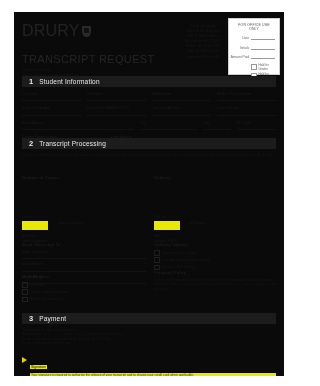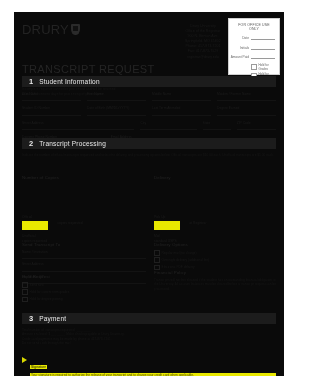--- a/index.html
+++ b/index.html
@@ -35,21 +35,21 @@
   
   .masthead {
     position: absolute;
     left: 8px;
     top: 10px;
     width: 150px;
   }
   .wordmark {
     display: flex;
     align-items: center;
-    font-size: 13px;
+    font-size: 16px;
     letter-spacing: .2px;
     color: #232323;
     white-space: nowrap;
   }
   .wordmark .w1, .wordmark .w2 { font-weight: 400; }
   .crest {
     display: inline-block;
     width: 9px;
     height: 11px;
     margin: 0 2px;
@@ -60,21 +60,21 @@
   }
   .crest::after {
     content: "";
     position: absolute;
     left: 2px; top: 2px;
     width: 5px; height: 5px;
     background: #111;
   }
 
   .doc-title {
-    margin-top: 26px;
+    margin-top: 13px;
     font-size: 11px;
     letter-spacing: .35px;
     color: #252525;
     white-space: nowrap;
   }
   .doc-sub {
     margin-top: 3px;
     font-size: 3.4px;
     line-height: 4.6px;
     color: #171717;

